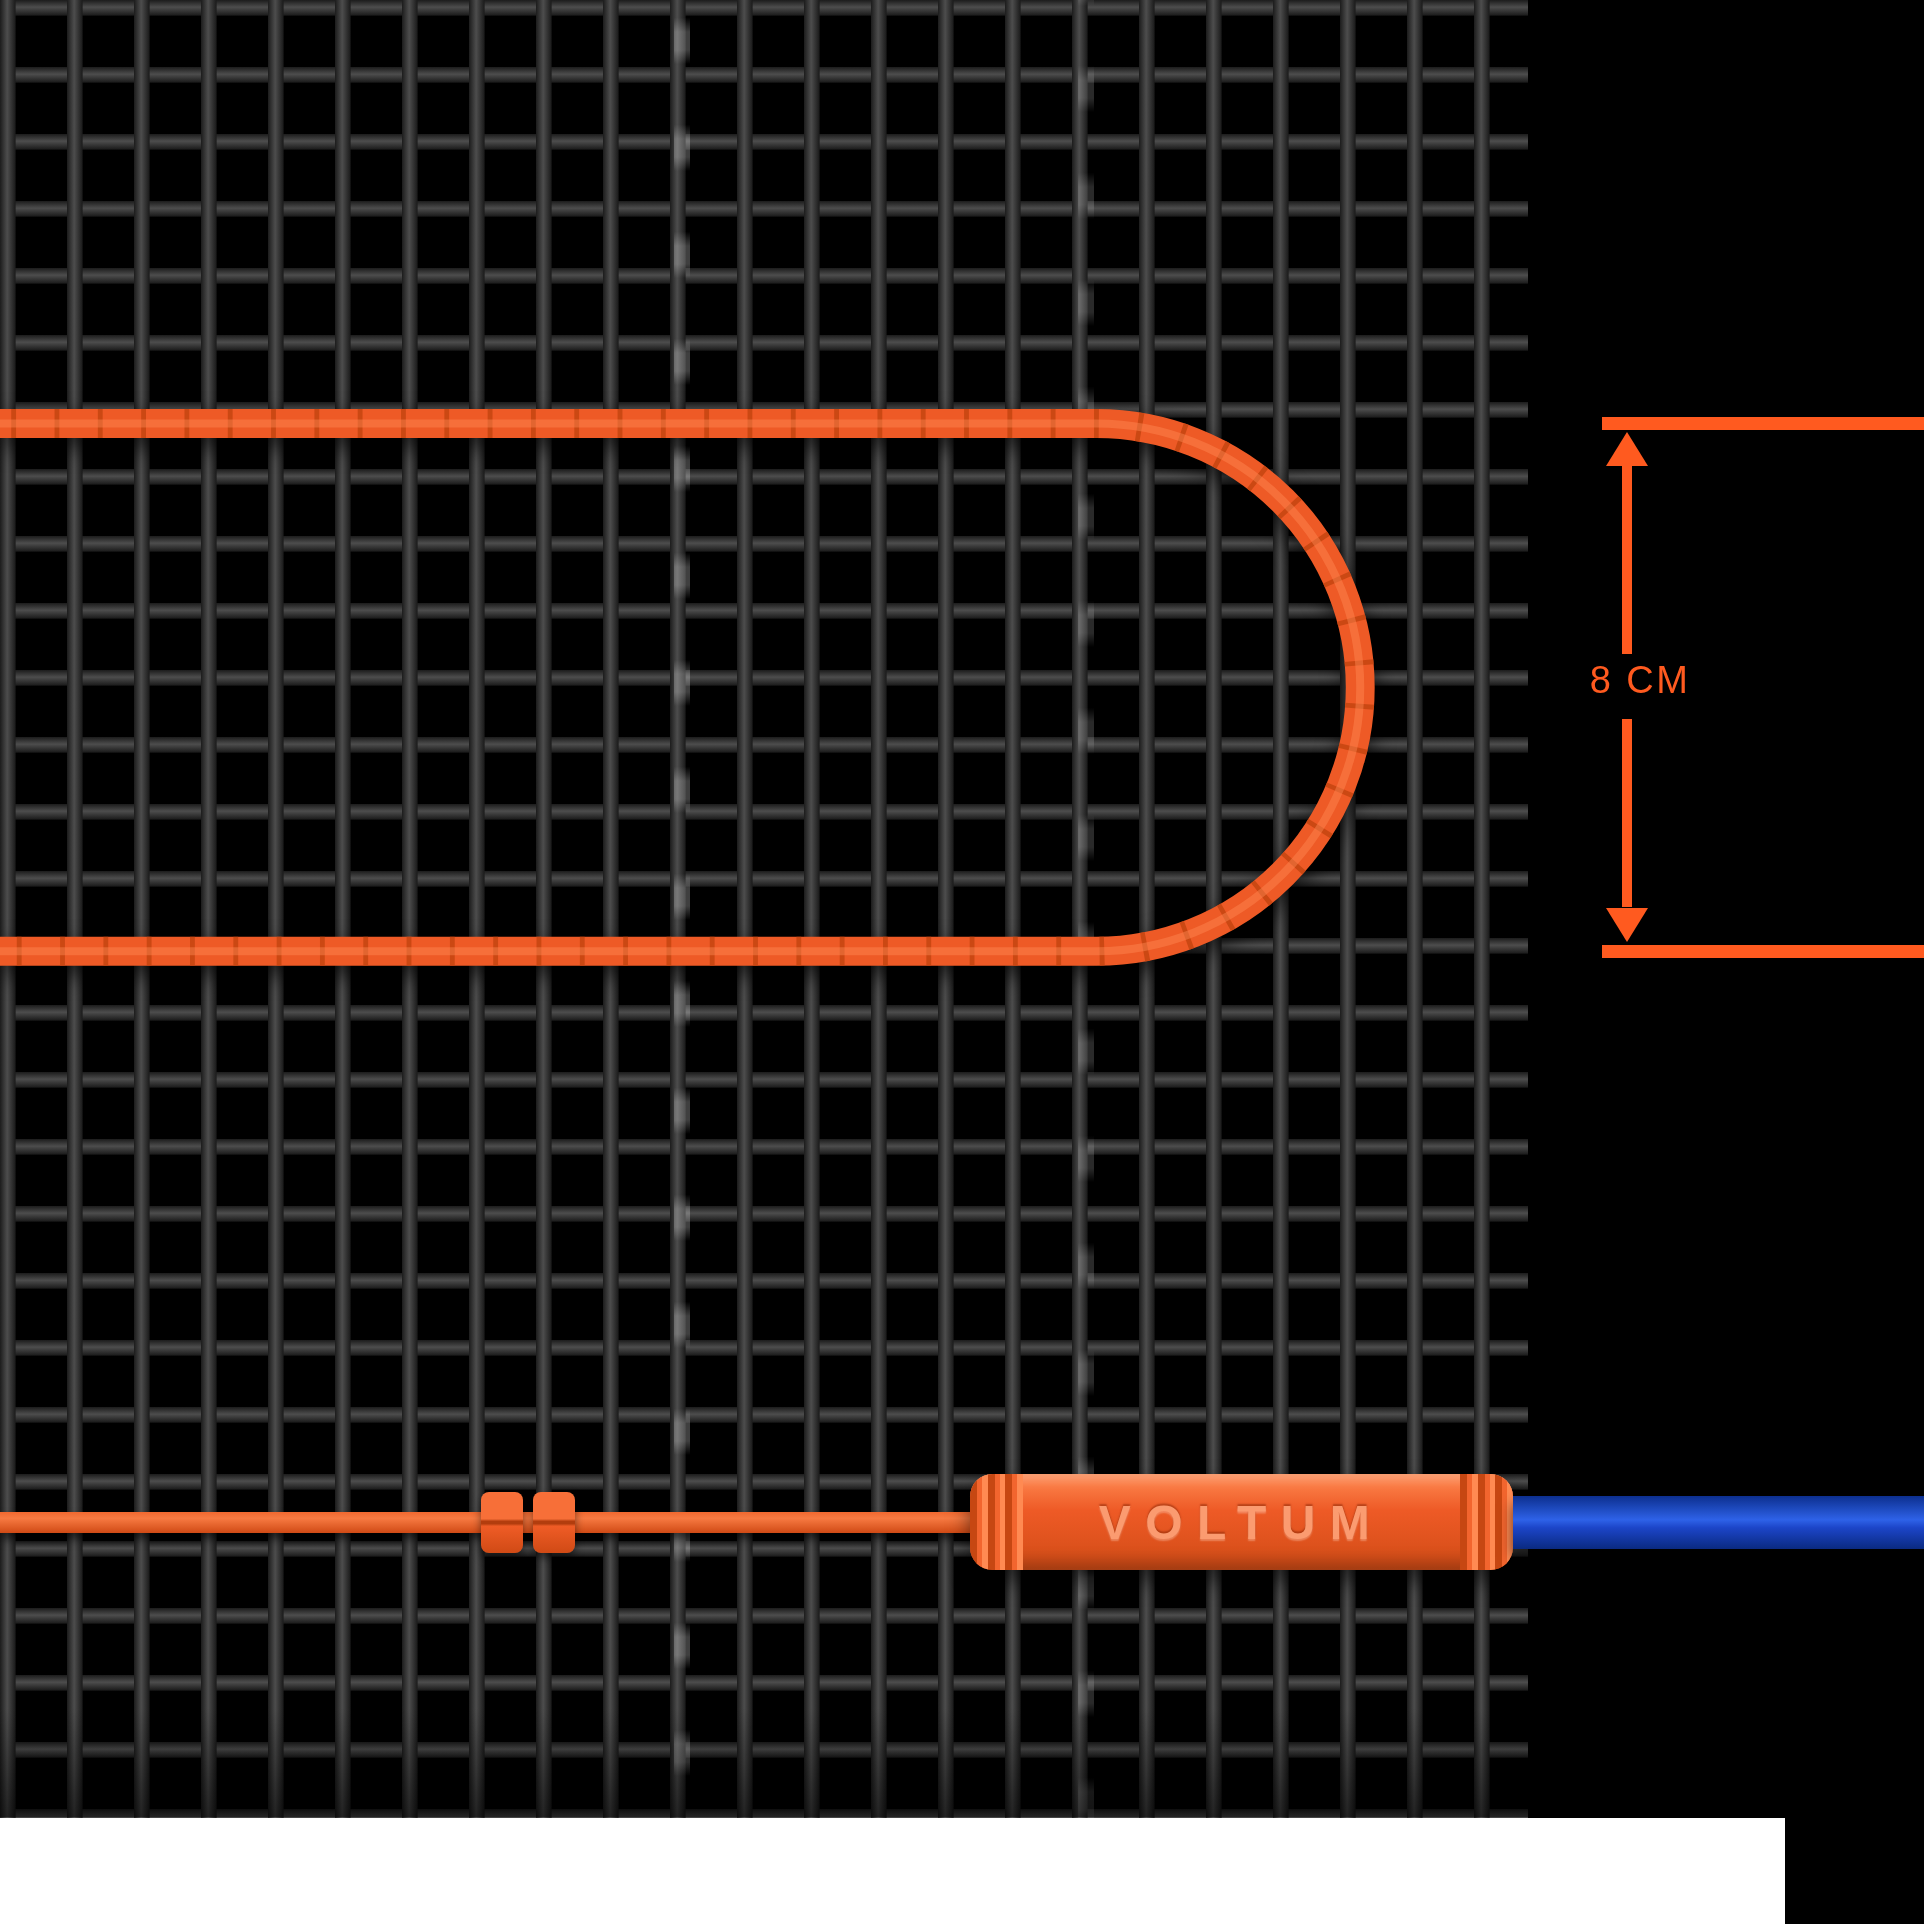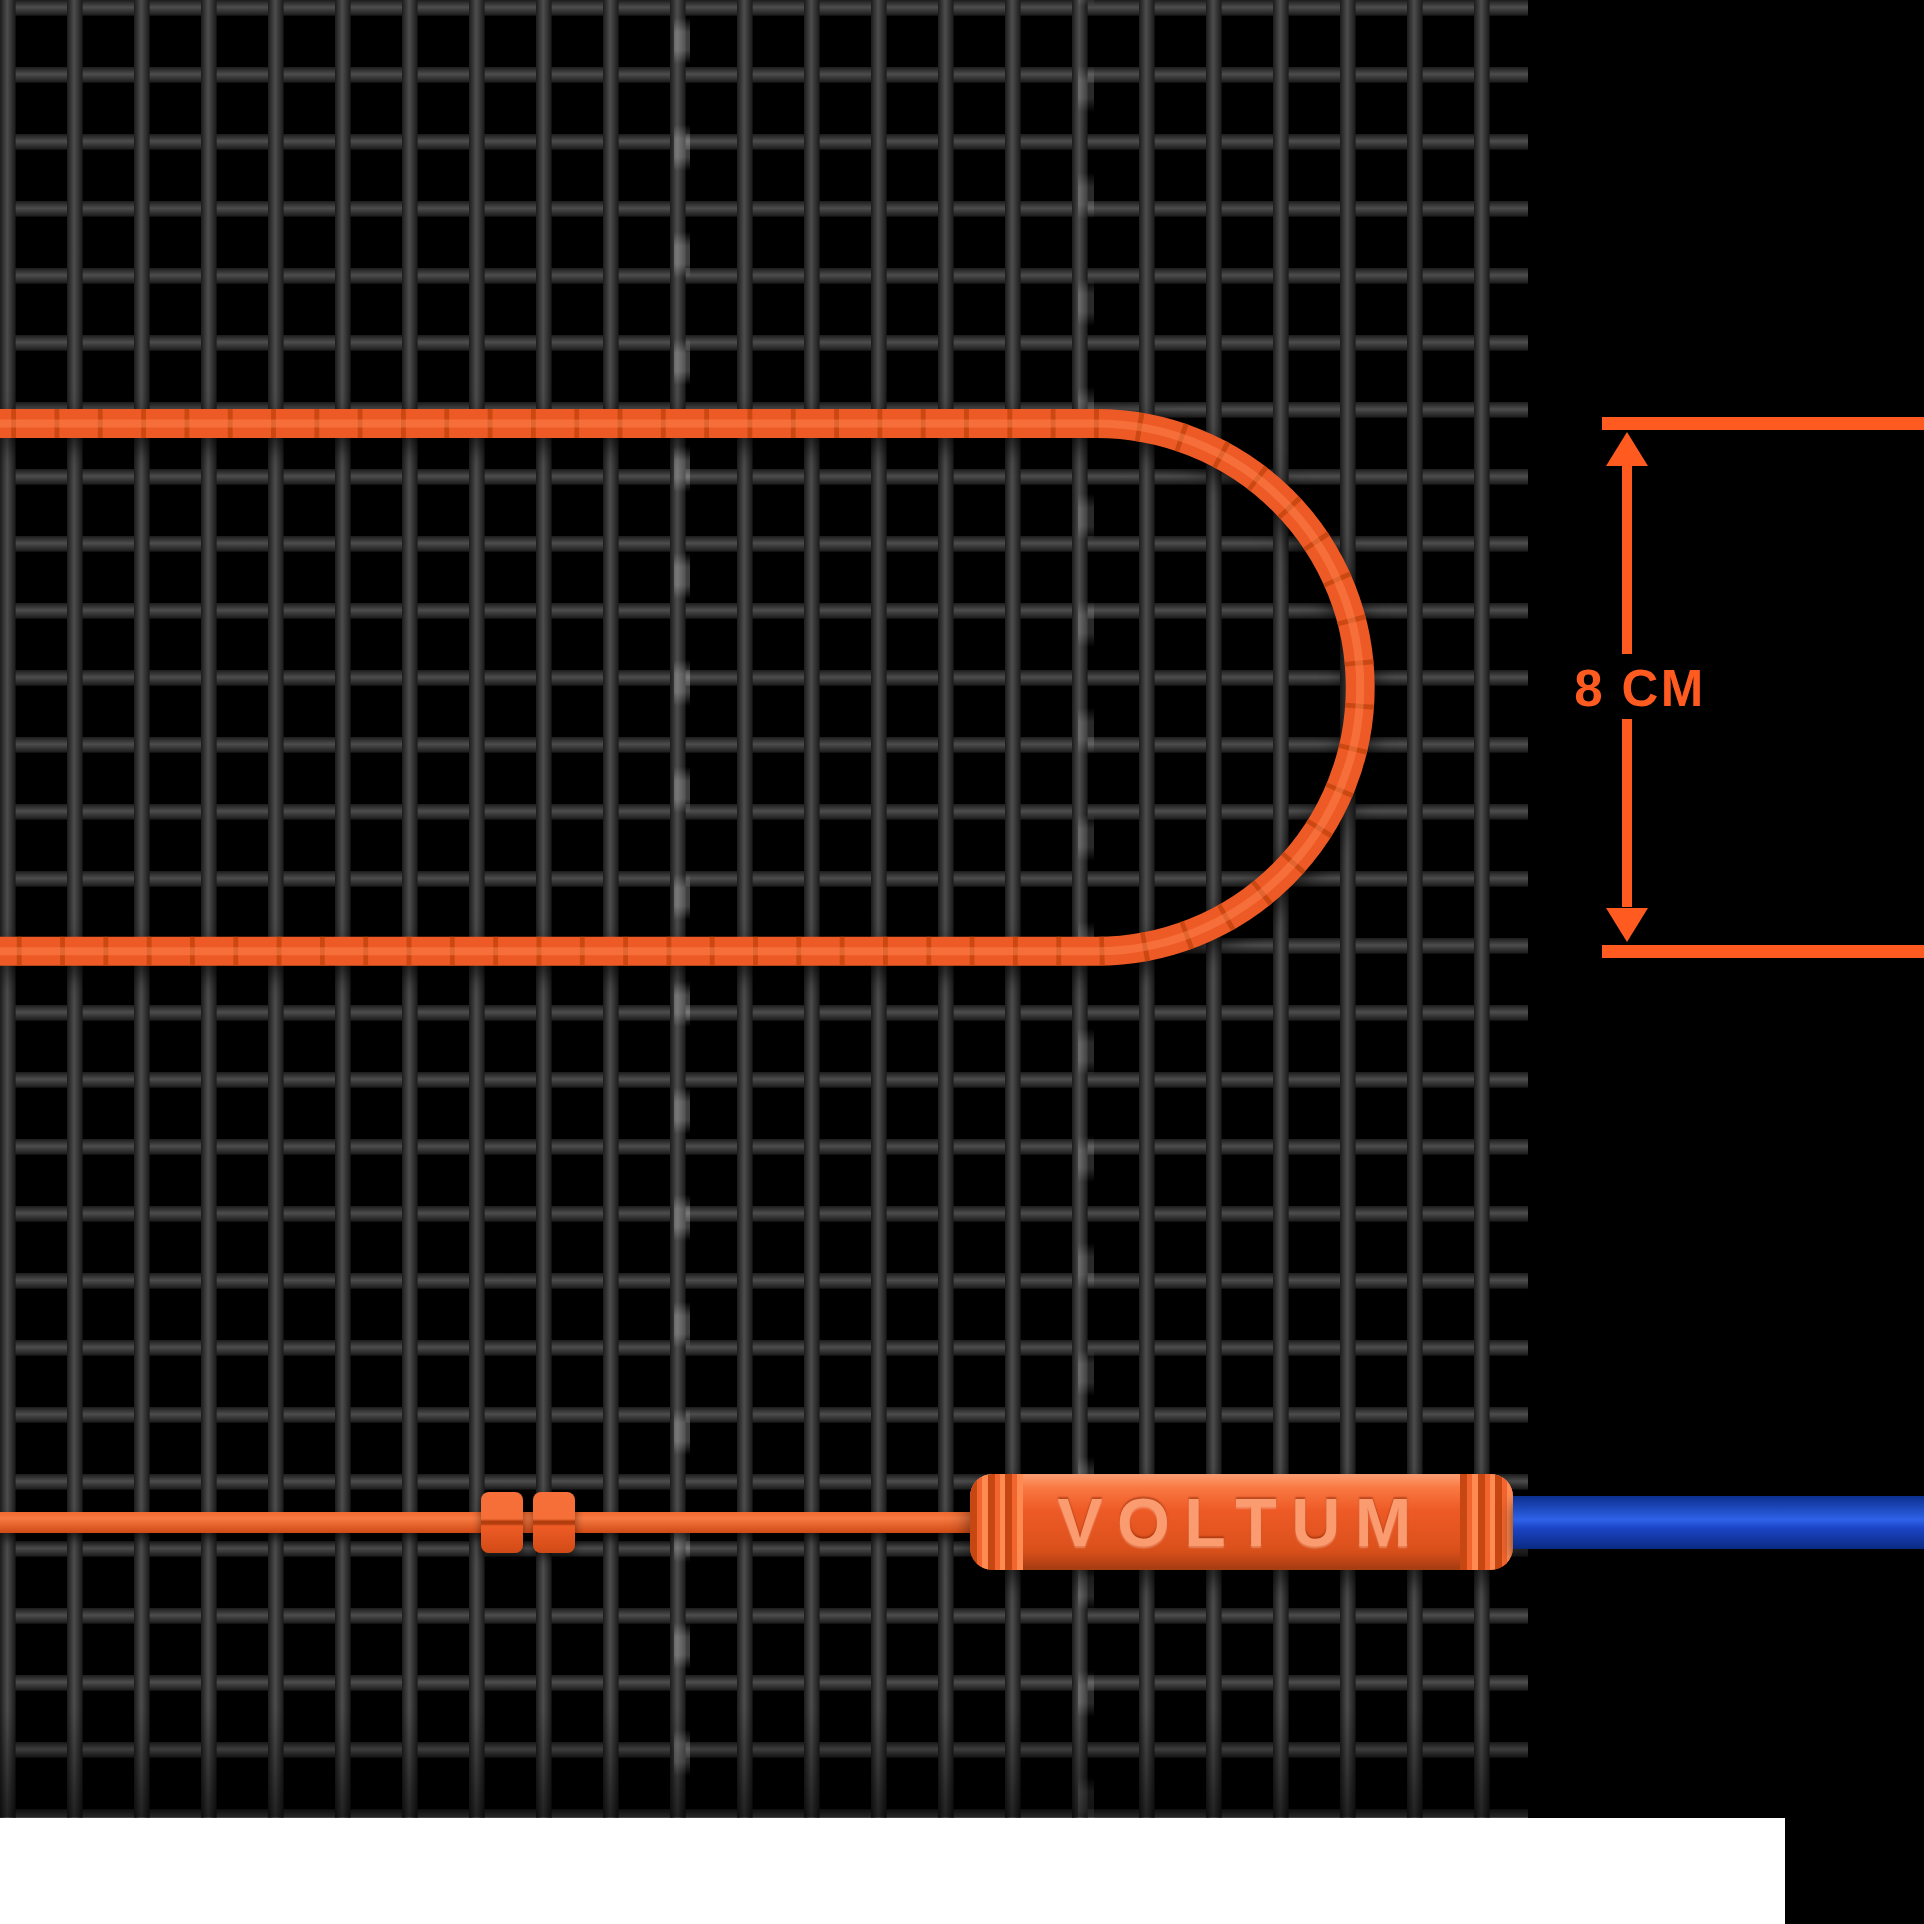--- a/index.html
+++ b/index.html
@@ -95,22 +95,22 @@
     border-left: 21px solid transparent;
     border-right: 21px solid transparent;
   }
   .dim-arrow.up   { top: 432px;  border-bottom: 34px solid var(--annotation_orange); }
   .dim-arrow.down { top: 908px; border-top:    34px solid var(--annotation_orange); }
   .dim-label {
     position: absolute;
     left: 1552px; top: 659px;
     width: 176px;
     text-align: center;
-    font-size: 51px;
-    font-weight: bold;
+    font-size: 38px;
+    font-weight: normal;
     letter-spacing: 2.4px;
     color: var(--annotation_orange);
   }
 
   
   .lead-cable {
     position: absolute;
     left: 0; top: 1512px;
     width: 983px; height: 21px;
     background: linear-gradient(to bottom, #f0682f 0%, #f77a42 30%, #d04a15 100%);
@@ -143,21 +143,21 @@
     top: 0; bottom: 0;
     width: 53px;
     background: repeating-linear-gradient(to right,
       #c64712 0 7.2px,
       #f2652e 7.2px 12px,
       #ff8a52 12px 17.6px);
   }
   .ridges.left  { left: 0; }
   .ridges.right { right: 0; }
   .brand {
-    font-size: 68px;
+    font-size: 48px;
     font-weight: bold;
     letter-spacing: 14.4px;
     color: var(--connector_text);
     text-shadow: 0 -1.6px 1.6px rgba(120,30,0,0.45), 0 1.6px 1.6px rgba(255,220,200,0.35);
   }
   .power-cord {
     position: absolute;
     left: 1513px; top: 1496px;
     width: 412px; height: 53px;
     background: linear-gradient(to bottom, #0c2f8f 0%, #2e62e8 45%, var(--power_cord_blue) 60%, #0a2a80 100%);

